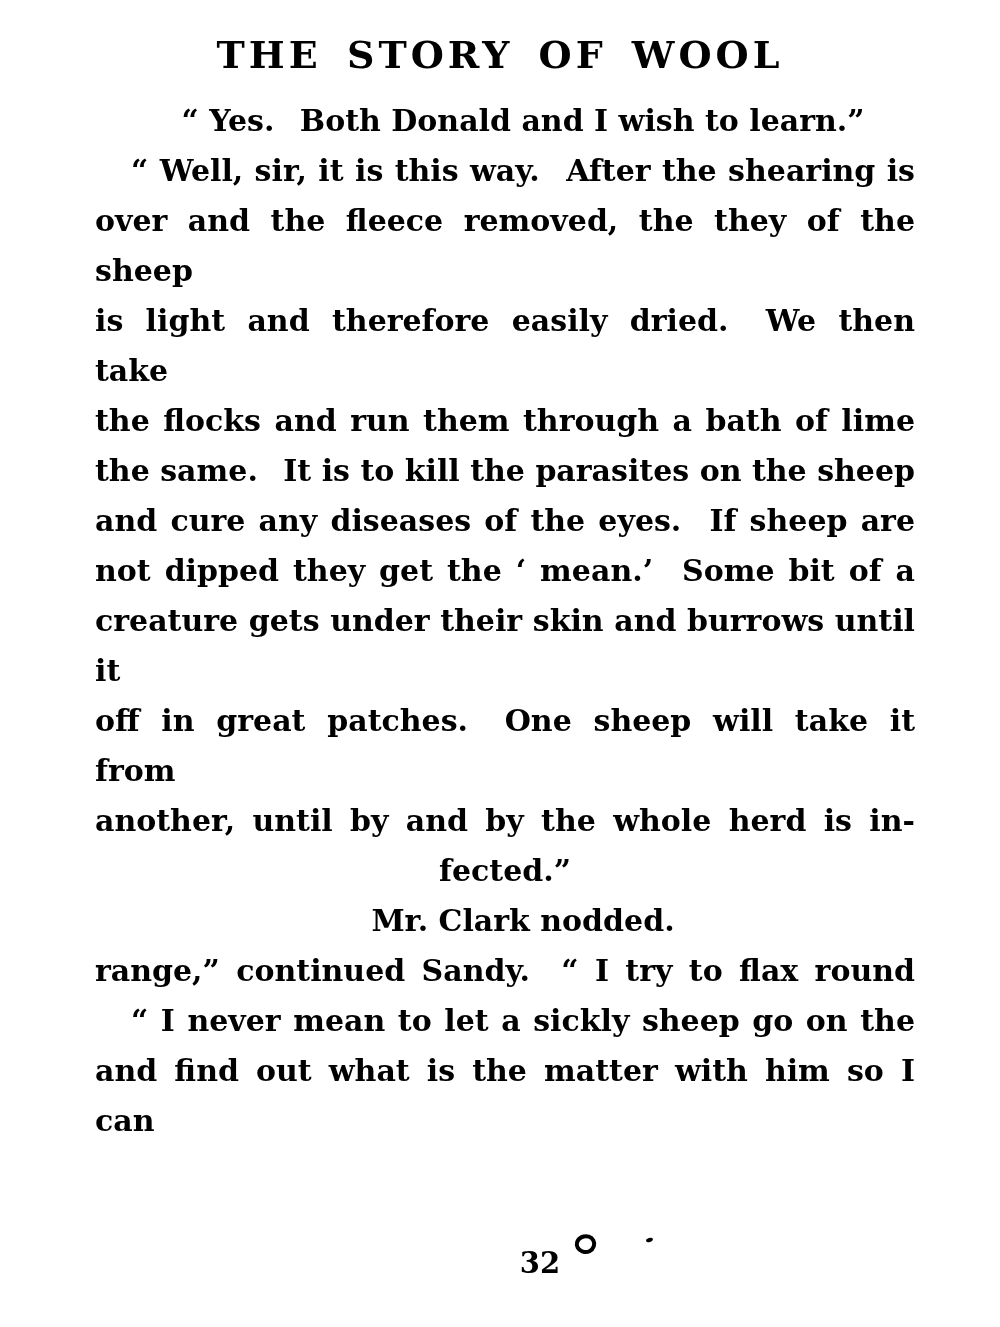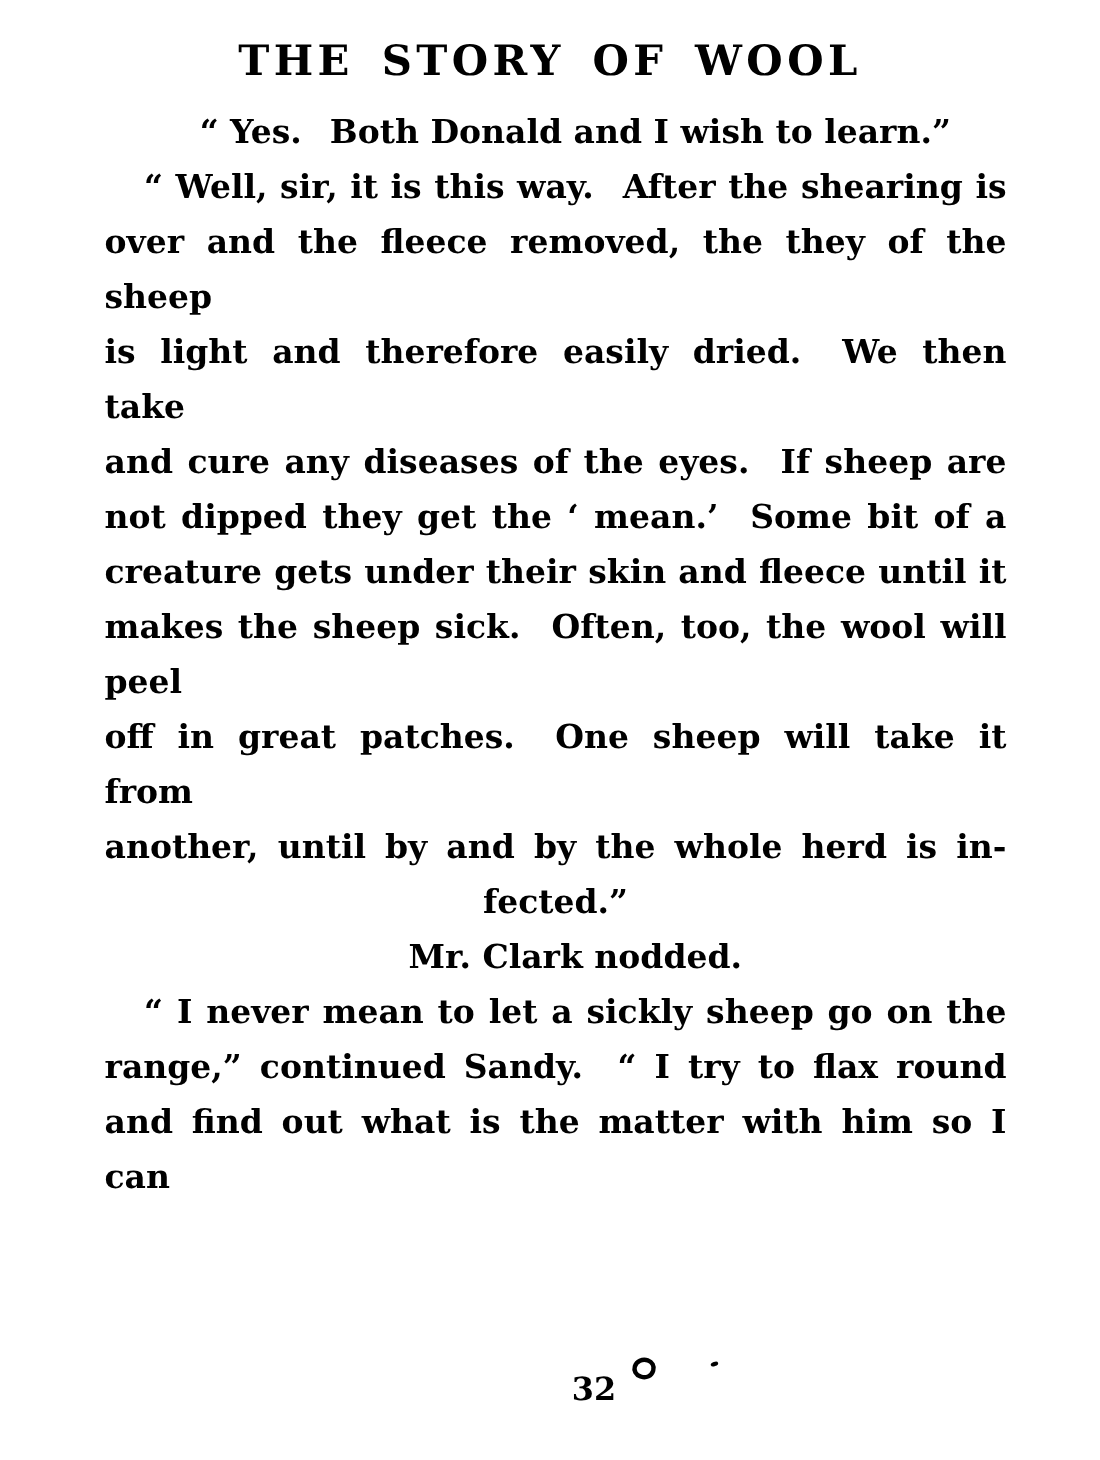--- a/index.html
+++ b/index.html
@@ -86,30 +86,31 @@
 
 <div class="page">
 
   <div class="title">THE STORY OF WOOL</div>
 
   <div class="body-text">
       <div class="line indent">“ Yes.  Both Donald and I wish to learn.”</div>
       <div class="line j indent">“ Well, sir, it is this way.  After the shearing is</div>
       <div class="line j">over and the fleece removed, the they of the sheep</div>
       <div class="line j">is light and therefore easily dried.  We then take</div>
+      <div class="line j">the flocks and run them through a bath of lime</div>
+      <div class="line j">the same.  It is to kill the parasites on the sheep</div>
       <div class="line j">and cure any diseases of the eyes.  If sheep are</div>
       <div class="line j">not dipped they get the ‘ mean.’  Some bit of a</div>
-      <div class="line j">creature gets under their skin and fleece until it</div>
-      <div class="line j">makes the sheep sick.  Often, too, the wool will peel</div>
+      <div class="line j">creature gets under their skin and burrows until it</div>
       <div class="line j">off in great patches.  One sheep will take it from</div>
       <div class="line j">another, until by and by the whole herd is in-</div>
       <div class="line">fected.”</div>
       <div class="line indent">Mr. Clark nodded.</div>
+      <div class="line j">range,” continued Sandy.  “ I try to flax round</div>
       <div class="line j indent">“ I never mean to let a sickly sheep go on the</div>
-      <div class="line j">range,” continued Sandy.  “ I try to flax round</div>
       <div class="line j">and find out what is the matter with him so I can</div>
     </div>
 
   <div class="pageno">32</div>
 
   <div class="smudge-ring"></div>
   <div class="smudge-speck"></div>
 
 </div>
 

